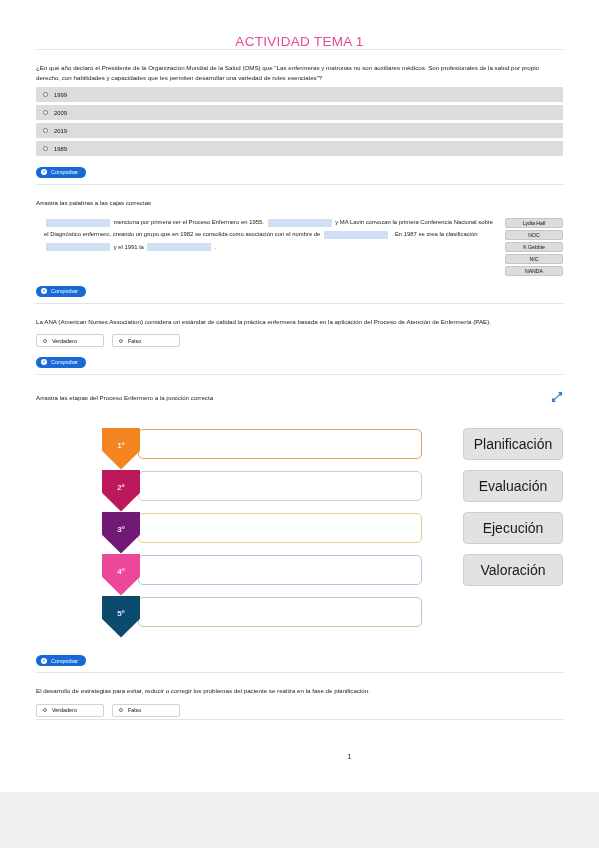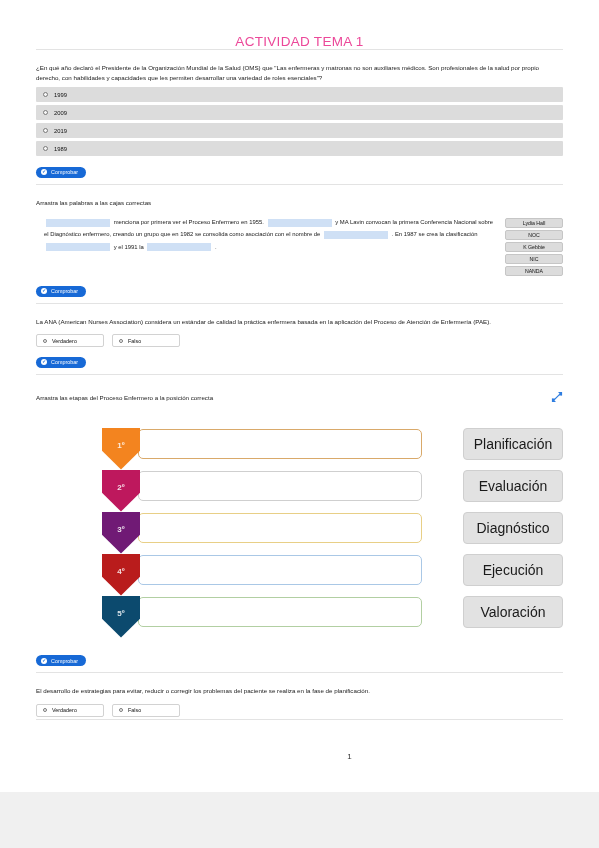--- a/index.html
+++ b/index.html
@@ -314,37 +314,36 @@
             </div>
             <div class="dropzone" style="border-color:#cfcfcf"></div>
           </div>
           <div class="stage-row">
             <div class="chev" style="background:#701a75">
               <span>3º</span>
             </div>
             <div class="dropzone" style="border-color:#e8cf86"></div>
           </div>
           <div class="stage-row">
-            <div class="chev" style="background:#b91c1c">
+            <div class="chev" style="background:#ec4899">
               <span>4º</span>
             </div>
             <div class="dropzone" style="border-color:#aac8e6"></div>
           </div>
           <div class="stage-row">
             <div class="chev" style="background:#0c4a6e">
               <span>5º</span>
             </div>
             <div class="dropzone" style="border-color:#b2cfa2"></div>
           </div>
         </div>
 
         <div class="stage-right">
           <div class="stage-chip">Planificación</div>
           <div class="stage-chip">Evaluación</div>
-          <div class="stage-chip">Diagnóstico</div>
           <div class="stage-chip">Ejecución</div>
           <div class="stage-chip">Valoración</div>
         </div>
       </div>
 
       <button class="btn-check">
         <span class="chk-icon">✔</span>
         <span>Comprobar</span>
       </button>
     </div>

